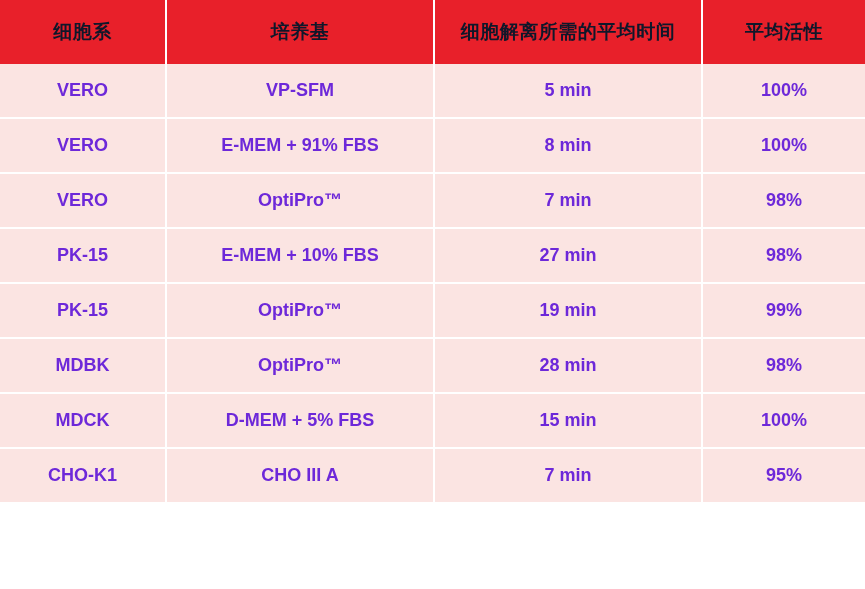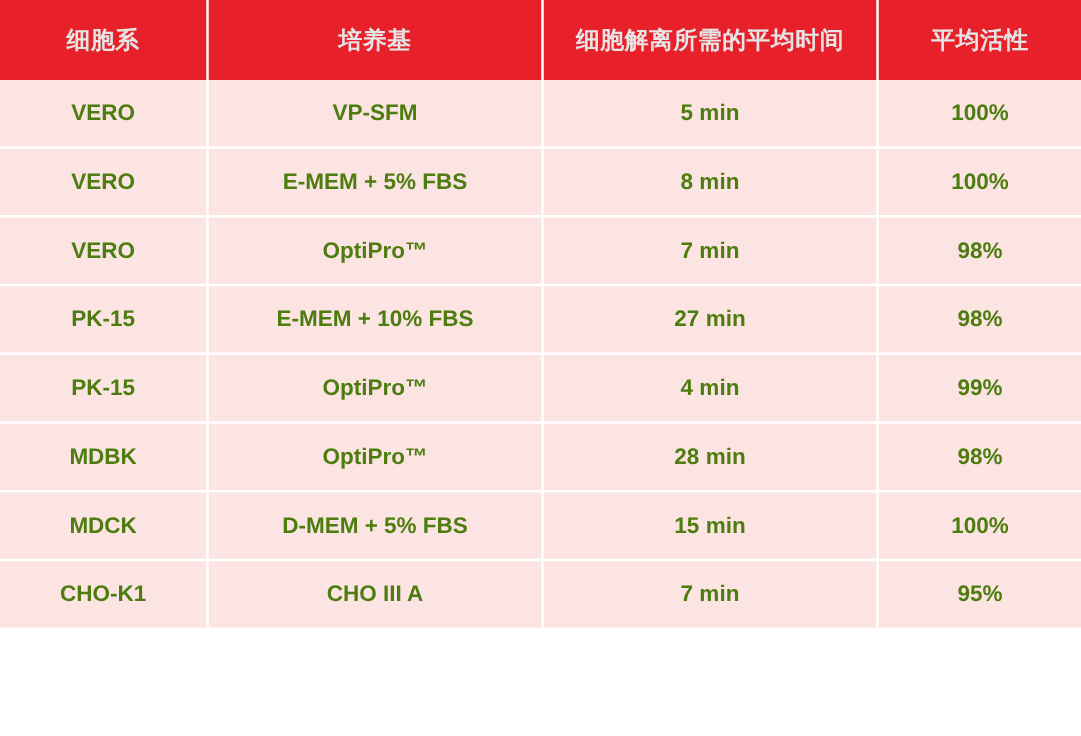--- a/index.html
+++ b/index.html
@@ -23,35 +23,35 @@
     width: 865px;
     table-layout: fixed;
   }
   table.data-table col.c0 { width: 166px; }
   table.data-table col.c1 { width: 268px; }
   table.data-table col.c2 { width: 268px; }
   table.data-table col.c3 { width: 163px; }
 
   thead th {
     background: #e8202a;
-    color: #e5e5e5;
+    color: #0f172a;
     font-size: 19px;
     font-weight: bold;
     height: 62px;
     text-align: center;
     vertical-align: middle;
     border-right: 2px solid #ffffff;
     letter-spacing: 0.5px;
   }
   thead th:last-child {
     border-right: none;
   }
   tbody td {
     background: #fbe4e2;
-    color: #4d7c0f;
+    color: #6d28d9;
     font-size: 18px;
     font-weight: bold;
     height: 51px;
     text-align: center;
     vertical-align: middle;
     border-right: 2px solid #ffffff;
     border-bottom: 2px solid #ffffff;
   }
   tbody td:last-child {
     border-right: none;
@@ -85,40 +85,40 @@
     </thead>
     <tbody>
       <tr>
         <td>VERO</td>
         <td>VP-SFM</td>
         <td>5 min</td>
         <td>100%</td>
       </tr>
       <tr>
         <td>VERO</td>
-        <td>E-MEM + 5% FBS</td>
+        <td>E-MEM + 91% FBS</td>
         <td>8 min</td>
         <td>100%</td>
       </tr>
       <tr>
         <td>VERO</td>
         <td>OptiPro™</td>
         <td>7 min</td>
         <td>98%</td>
       </tr>
       <tr>
         <td>PK-15</td>
         <td>E-MEM + 10% FBS</td>
         <td>27 min</td>
         <td>98%</td>
       </tr>
       <tr>
         <td>PK-15</td>
         <td>OptiPro™</td>
-        <td>4 min</td>
+        <td>19 min</td>
         <td>99%</td>
       </tr>
       <tr>
         <td>MDBK</td>
         <td>OptiPro™</td>
         <td>28 min</td>
         <td>98%</td>
       </tr>
       <tr>
         <td>MDCK</td>

